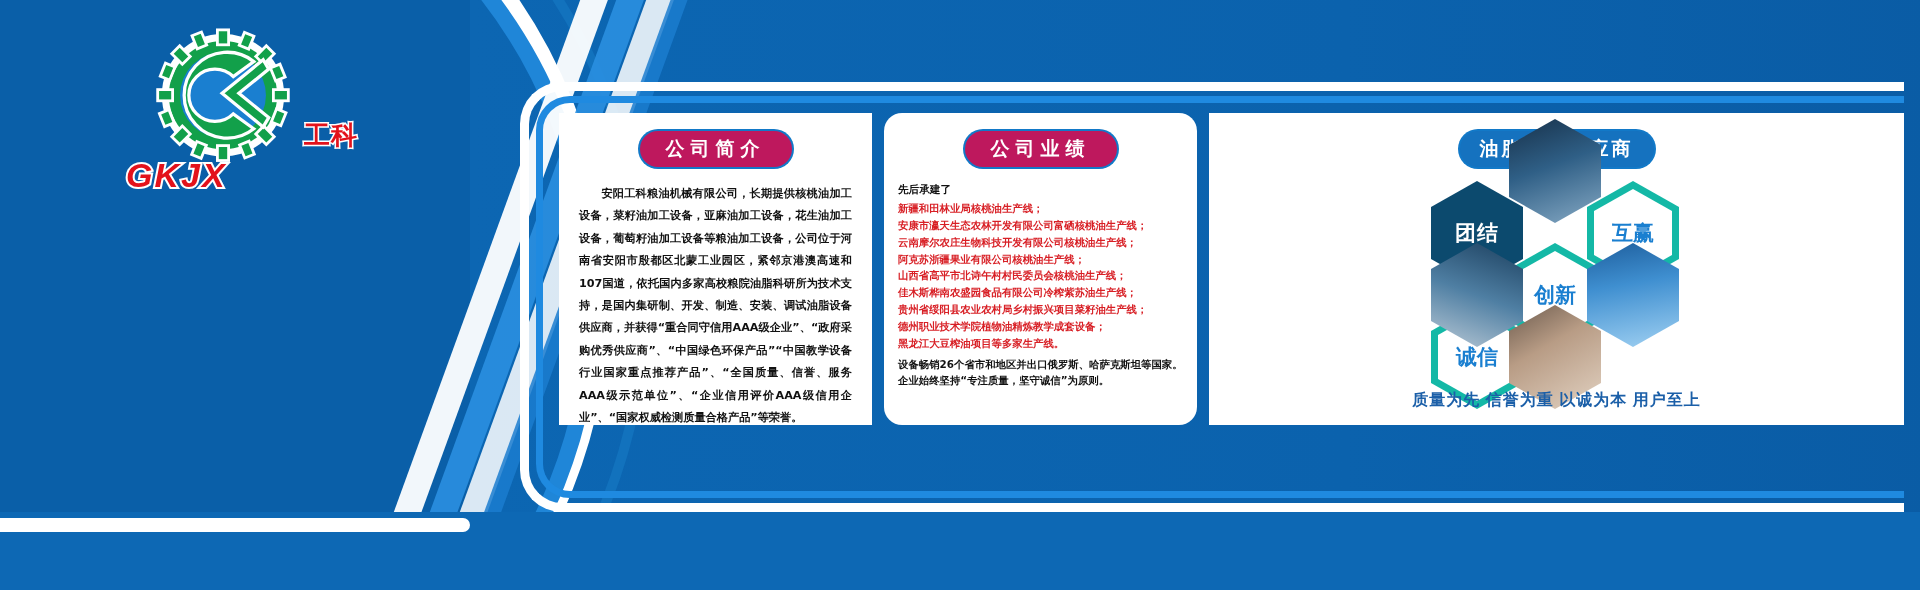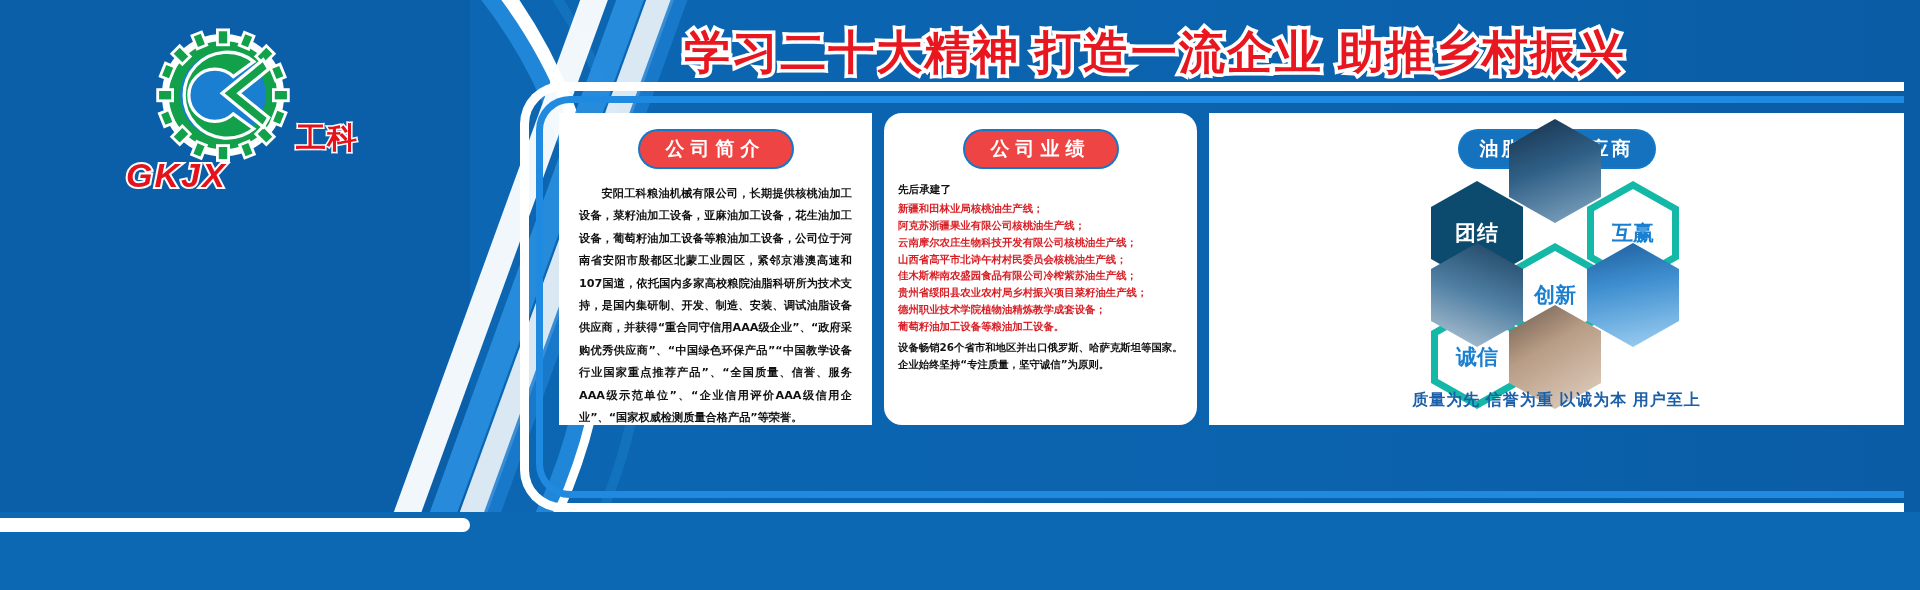--- a/index.html
+++ b/index.html
@@ -42,40 +42,40 @@
 
   
   .frame-outer { position:absolute; left:520px; top:82px; width:1384px; height:430px;
     border:9px solid #ffffff; border-radius:42px 0 0 42px; border-right:none; }
   .frame-inner { position:absolute; left:536px; top:96px; width:1368px; height:402px;
     border:7px solid #1f8ae0; border-radius:34px 0 0 34px; border-right:none; }
 
   
   .logo-wrap { position:absolute; left:120px; top:28px; width:230px; height:185px; }
   .logo-mark { position:absolute; left:28px; top:0; width:150px; height:140px; }
-  .logo-cn { position:absolute; right:-8px; top:90px; font-size:30px; font-weight:bold;
+  .logo-cn { position:absolute; right:-8px; top:90px; font-size:26px; font-weight:bold;
     color:#e3121b; -webkit-text-stroke:3px #ffffff; paint-order:stroke fill;
     letter-spacing:1px; }
   .logo-en { position:absolute; left:6px; top:128px; font-size:34px; font-weight:bold;
     font-style:italic; color:#e3121b; -webkit-text-stroke:4px #ffffff;
     paint-order:stroke fill; letter-spacing:2px; }
 
   
   .headline { position:absolute; left:430px; top:22px; width:1450px; text-align:center;
     font-size:46px; font-weight:bold; color:#e8161f; letter-spacing:2px;
     -webkit-text-stroke:7px #ffffff; paint-order:stroke fill; white-space:nowrap; }
 
   
   .panel { position:absolute; top:113px; height:312px; background:#ffffff; }
   .p1 { left:559px; width:313px; }
   .p2 { left:884px; width:313px;border-radius:18px; }
   .p3 { left:1209px; width:695px; }
 
   .pill { margin:18px auto 0; width:fit-content; padding:5px 26px;
-    background:#ef4444; border-radius:20px;
+    background:#be185d; border-radius:20px;
     font-size:19px; font-weight:bold; color:#ffffff;
     letter-spacing:6px; text-align:center;
     box-shadow:0 0 0 2px #1279c8; }
   .pill.wide { letter-spacing:3px; padding:5px 20px; background:#1572bf; }
 
   .body-cn { margin:16px 20px 0 20px; font-size:11.2px; line-height:2.0;
     color:#111; text-align:justify; text-indent:2em;
     font-family:"DejaVu Sans","Liberation Sans",sans-serif; font-weight:bold; }
 
   .ach-lead { margin:16px 16px 0 14px; font-size:10.6px; color:#111; font-weight:bold;
@@ -167,39 +167,39 @@
         </g>
       </g>
       <circle cx="75" cy="72" r="46" fill="#1a7fd0"></circle>
       <path d="M108 36 A46 46 0 1 0 108 108 L86 92 A28 28 0 1 1 86 52 Z" fill="#12a04a" stroke="#ffffff" stroke-width="3.5"></path>
       <path d="M118 34 L74 70 L118 106 L124 96 L92 70 L124 44 Z" fill="#12a04a" stroke="#ffffff" stroke-width="3.5"></path>
     </svg>
     <div class="logo-cn">工科</div>
     <div class="logo-en">GKJX</div>
   </div>
 
-  <div class="headline">学习二十大精神  打造一流企业  助推乡村振兴</div>
 
   <div class="panel p1">
     <div class="pill">公司简介</div>
     <div class="body-cn">安阳工科粮油机械有限公司，长期提供核桃油加工设备，菜籽油加工设备，亚麻油加工设备，花生油加工设备，葡萄籽油加工设备等粮油加工设备，公司位于河南省安阳市殷都区北蒙工业园区，紧邻京港澳高速和107国道，依托国内多家高校粮院油脂科研所为技术支持，是国内集研制、开发、制造、安装、调试油脂设备供应商，并获得“重合同守信用AAA级企业”、“政府采购优秀供应商”、“中国绿色环保产品”“中国教学设备行业国家重点推荐产品”、“全国质量、信誉、服务AAA级示范单位”、“企业信用评价AAA级信用企业”、“国家权威检测质量合格产品”等荣誉。</div>
   </div>
 
   <div class="panel p2">
     <div class="pill">公司业绩</div>
     <div class="ach-lead">先后承建了</div>
     <div class="ach-list" id="ach-list">
         <div class="ach-item">新疆和田林业局核桃油生产线；</div>
+        <div class="ach-item">安康市瀛天生态农林开发有限公司富硒核桃油生产线；</div>
+        <div class="ach-item">云南摩尔农庄生物科技开发有限公司核桃油生产线；</div>
         <div class="ach-item">阿克苏浙疆果业有限公司核桃油生产线；</div>
-        <div class="ach-item">云南摩尔农庄生物科技开发有限公司核桃油生产线；</div>
         <div class="ach-item">山西省高平市北诗午村村民委员会核桃油生产线；</div>
         <div class="ach-item">佳木斯桦南农盛园食品有限公司冷榨紫苏油生产线；</div>
         <div class="ach-item">贵州省绥阳县农业农村局乡村振兴项目菜籽油生产线；</div>
         <div class="ach-item">德州职业技术学院植物油精炼教学成套设备；</div>
-        <div class="ach-item">葡萄籽油加工设备等粮油加工设备。</div>
+        <div class="ach-item">黑龙江大豆榨油项目等多家生产线。</div>
       </div>
     <div class="ach-tail" id="ach-tail">
         <div>设备畅销26个省市和地区并出口俄罗斯、哈萨克斯坦等国家。</div>
         <div>企业始终坚持“专注质量，坚守诚信”为原则。</div>
       </div>
   </div>
 
   <div class="panel p3">
     <div class="pill wide">油脂设备供应商</div>
 

